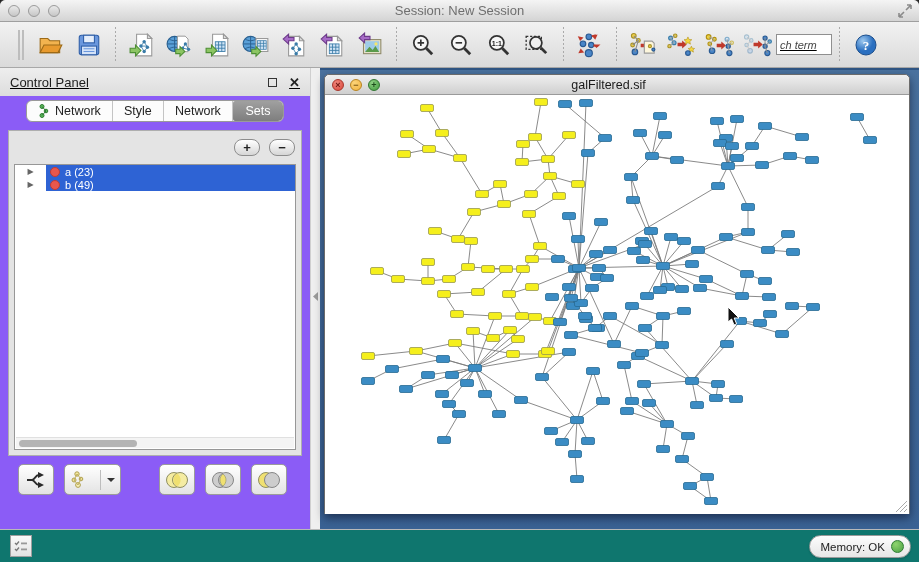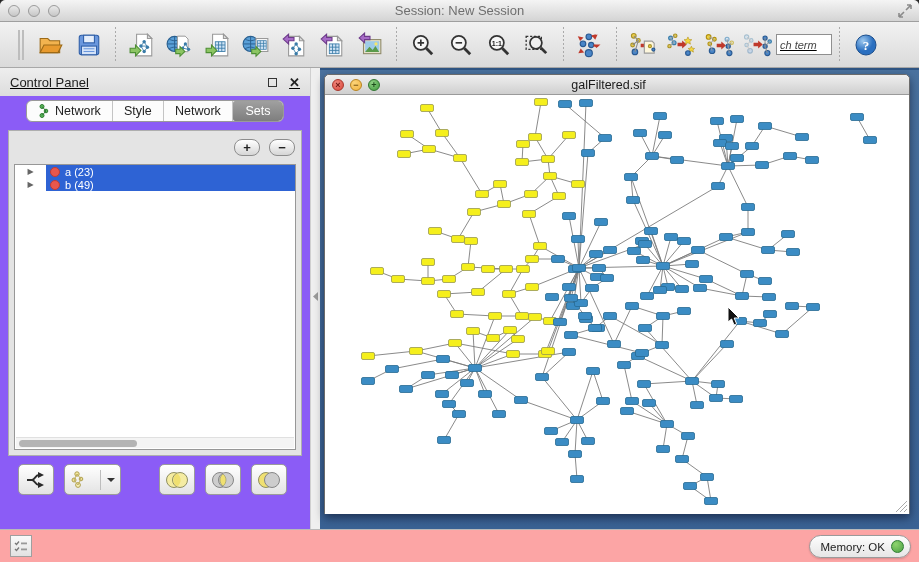--- a/index.html
+++ b/index.html
@@ -65,21 +65,21 @@
   .nw-b { width:12px; height:12px; border-radius:50%; font-size:9px; font-weight:bold; display:flex; align-items:center; justify-content:center; line-height:0; }
   .nw-close { background:radial-gradient(circle at 35% 30%, #f0867c, #d9493c); border:1px solid #a8362c; color:#6e1813; }
   .nw-min { background:radial-gradient(circle at 35% 30%, #fcd479, #f0b23e); border:1px solid #b98420; color:#7a5410; }
   .nw-zoom { background:radial-gradient(circle at 35% 30%, #8fd084, #3f9a3c); border:1px solid #2f7530; color:#1c4c1b; }
   .nw-title { position:absolute; left:0; right:17px; text-align:center; font-size:12.5px; color:#1a1a1a; pointer-events:none; }
   .canvas { position:relative; width:584px; height:419px; background:#fff; overflow:hidden; }
   .grip-rs { position:absolute; right:1px; bottom:1px; }
   .cursor { position:absolute; left:402px; top:212px; }
 
   
-  .statusbar { position:relative; height:33px; background:#fca5a5; border-top:1px solid #b9b9b9; display:flex; align-items:center; padding:0 10px; }
+  .statusbar { position:relative; height:33px; background:#0f766e; border-top:1px solid #b9b9b9; display:flex; align-items:center; padding:0 10px; }
   .chk-btn { width:22px; height:22px; border:1px solid #9f9f9f; background:linear-gradient(#fafafa,#e2e2e2); display:flex; align-items:center; justify-content:center; }
   .mem-btn { position:absolute; right:8px; top:5px; height:23px; border:1px solid #9a9a9a; border-radius:12px; background:linear-gradient(#fdfdfd,#e6e6e6); display:flex; align-items:center; padding:0 6px 0 10px; font-size:11.5px; color:#222; box-shadow:0 1px 2px rgba(0,0,0,.15); }
   .mem-dot { width:13px; height:13px; border-radius:50%; background:radial-gradient(circle at 35% 30%, #8fd46f,#4ba043); border:1px solid #2e7d32; margin-left:6px; }
 </style>
 </head>
 <body>
 
 <div class="app">
 
   <div class="titlebar">

